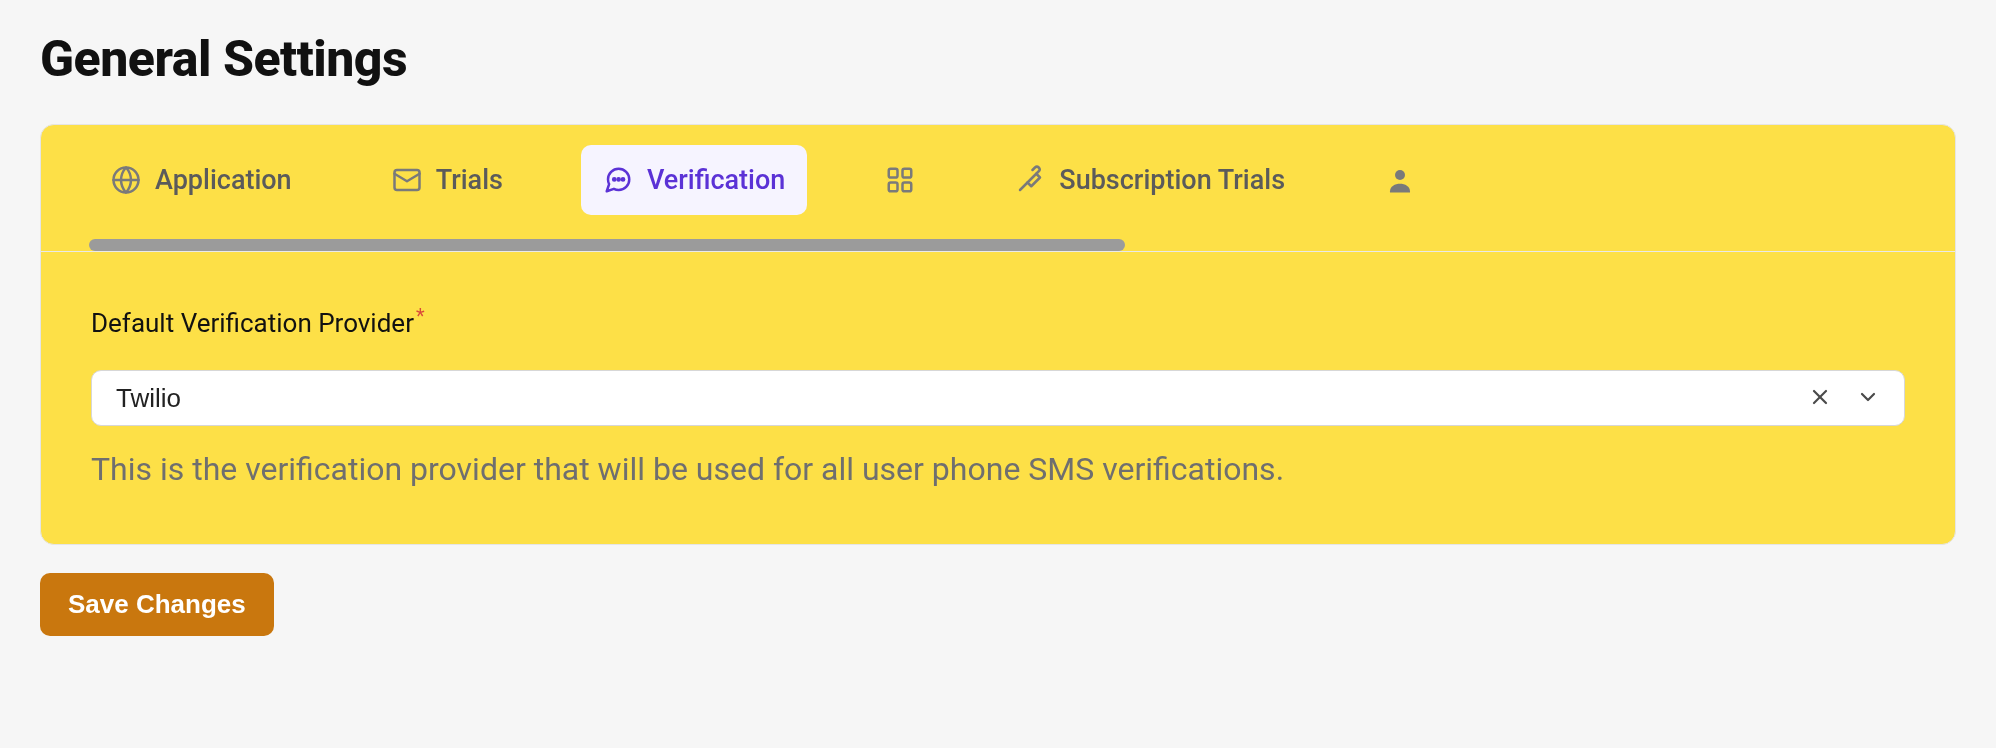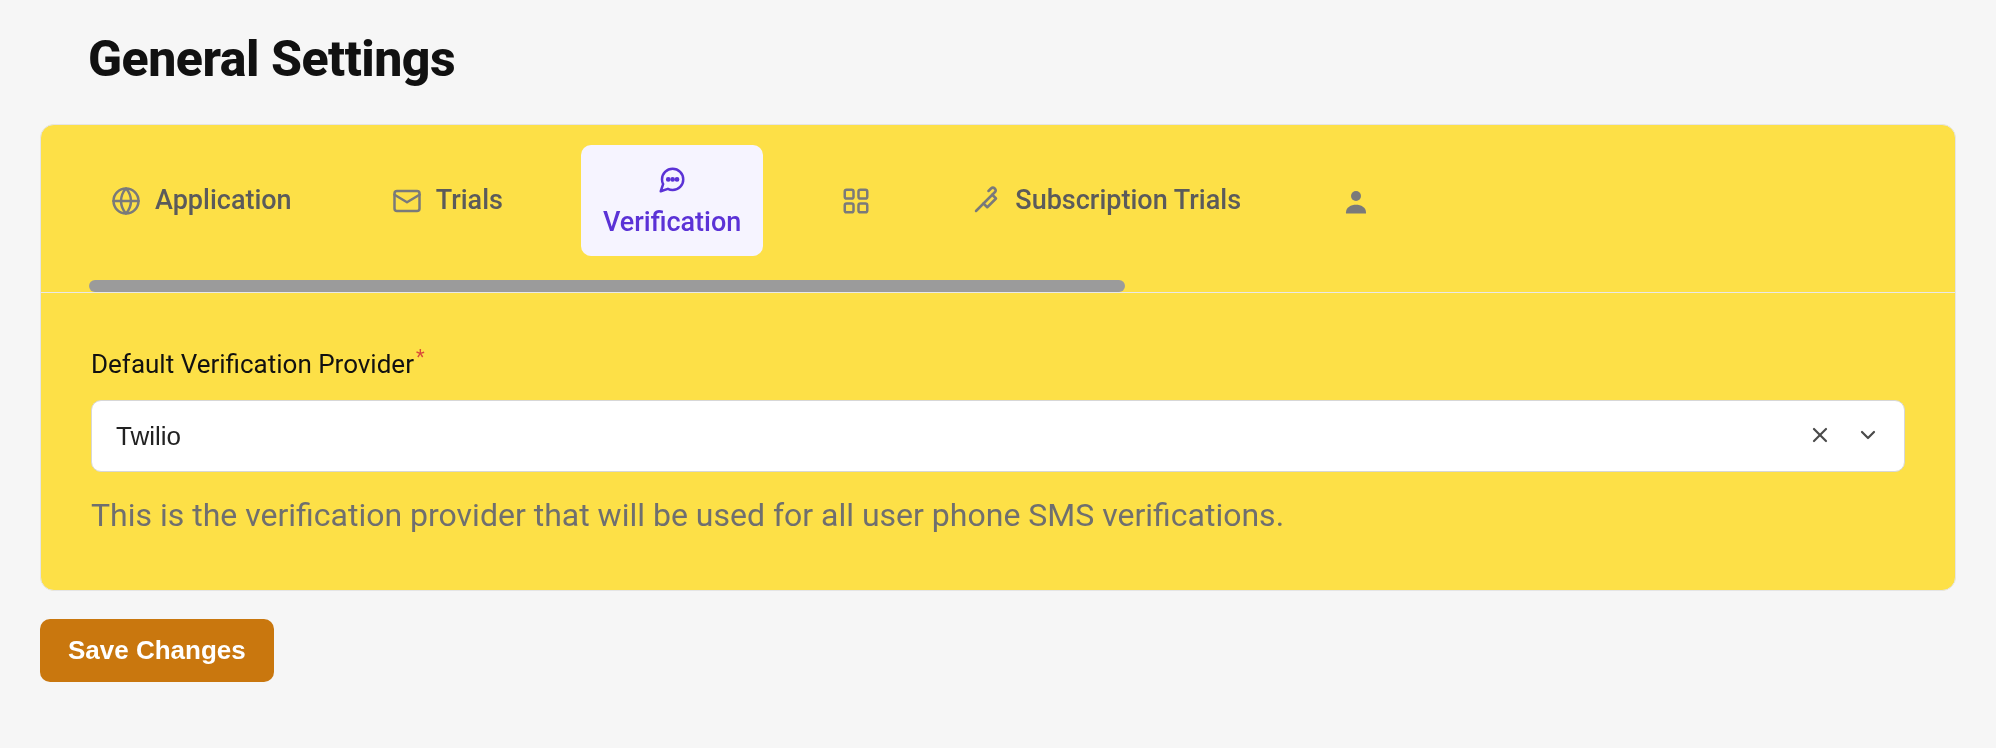--- a/index.html
+++ b/index.html
@@ -12,21 +12,20 @@
       background: #f6f6f6;
       padding: 30px 40px 60px 40px;
       width: 1996px;
     }
     .page-title {
       font-size: 50px;
       font-weight: 800;
       color: #111;
       letter-spacing: -0.5px;
       margin-bottom: 36px;
-      margin-left: 48px;
     }
     .panel {
       background: #fde047;
       border: 1px solid #e5e5e5;
       border-radius: 14px;
       overflow: hidden;
     }
     .tabs-wrap {
       position: relative;
       padding: 20px 48px 0 48px;
@@ -47,21 +46,20 @@
       font-weight: 500;
       color: #5b5b5b;
       padding: 20px 22px;
       border-radius: 10px;
       cursor: pointer;
       line-height: 1;
     }
     .tab-item.active {
       background: #f6f4ff;
       color: #5b32d6;
-      flex-direction: column;
     }
     .tab-item.active .tab-icon {
       color: #5b32d6;
     }
     .tab-icon {
       width: 30px;
       height: 30px;
       color: #7a7a7a;
       flex: 0 0 auto;
       display: inline-flex;
@@ -105,28 +103,28 @@
       align-items: flex-start;
     }
     .required {
       color: #d94a3a;
       font-size: 20px;
       margin-left: 2px;
       position: relative;
       top: -4px;
     }
     .select-control {
-      margin-top: 21px;
+      margin-top: 32px;
       border: 1px solid #d7d7d7;
       border-radius: 10px;
       background: #fff;
       display: flex;
       align-items: center;
       padding: 0 20px 0 24px;
-      height: 72px;
+      height: 56px;
     }
     .select-value {
       flex: 1 1 auto;
       font-size: 26px;
       color: #222;
     }
     .select-value input {
       border: none;
       outline: none;
       font-size: 26px;

